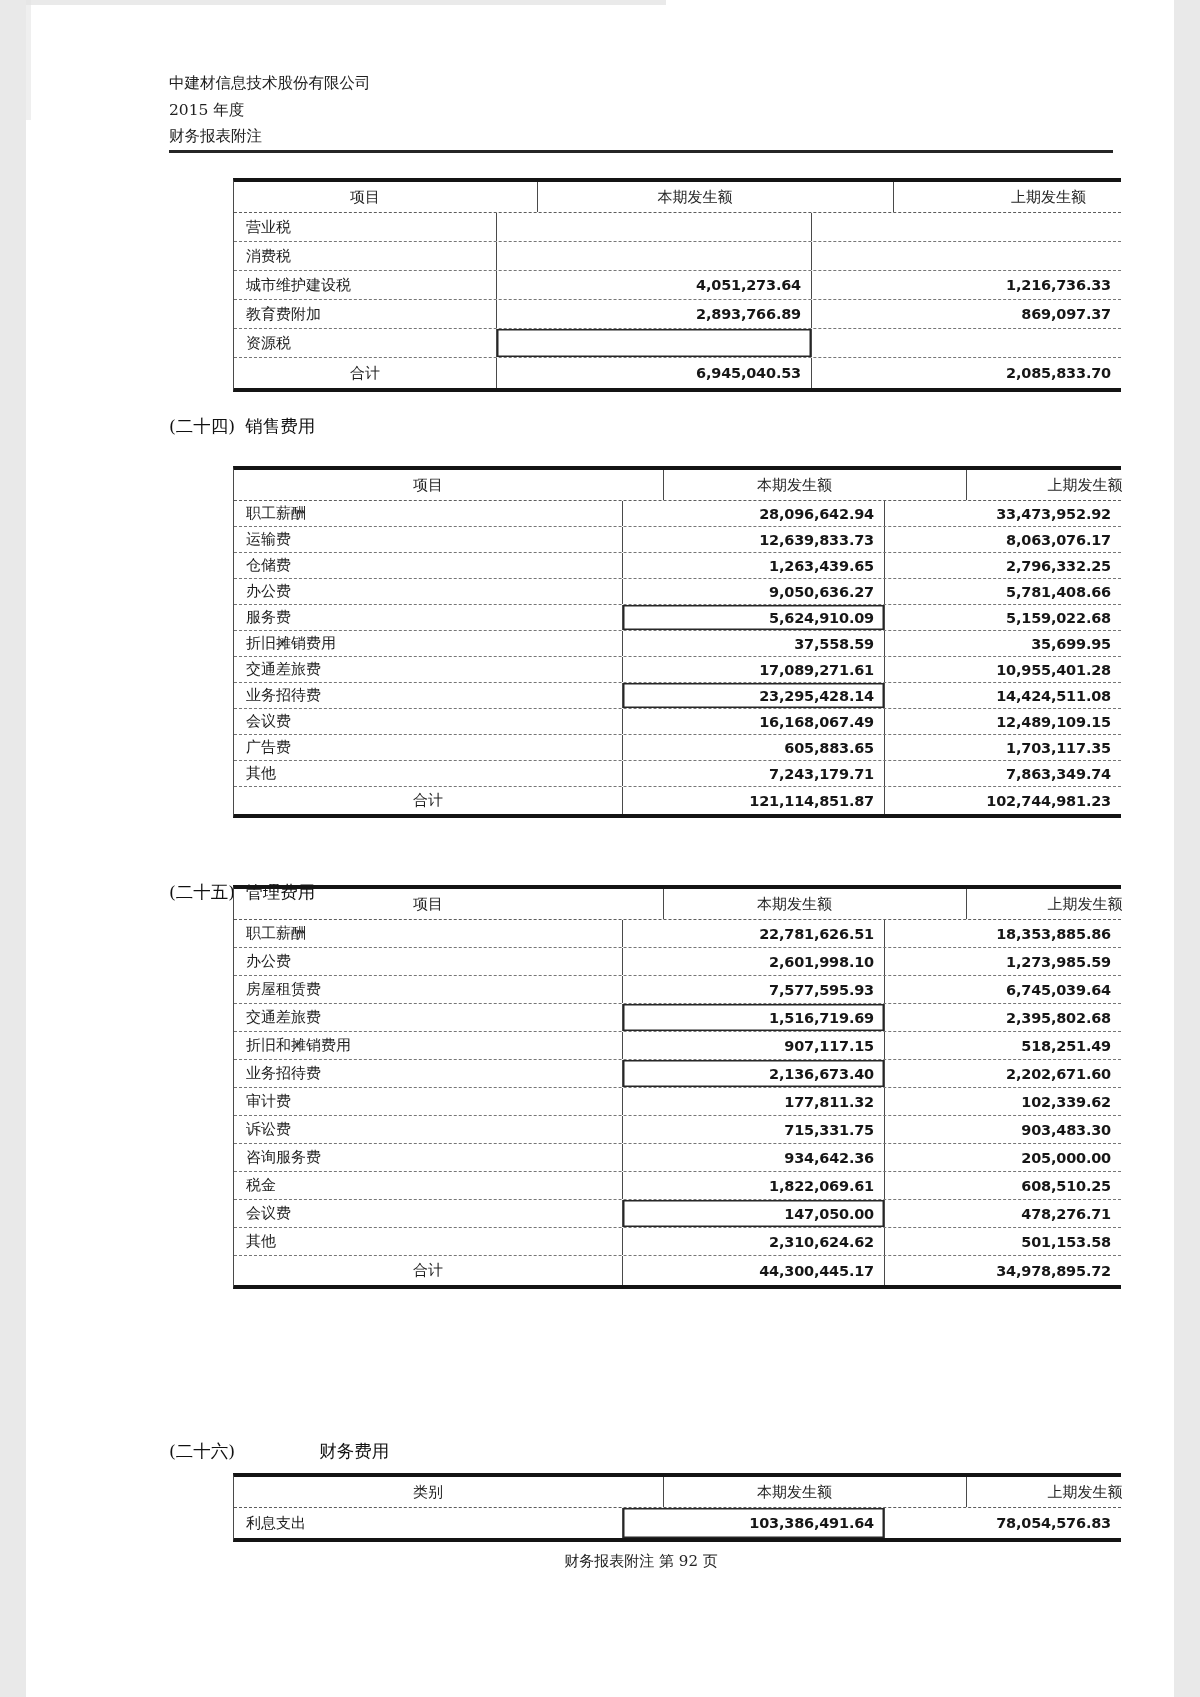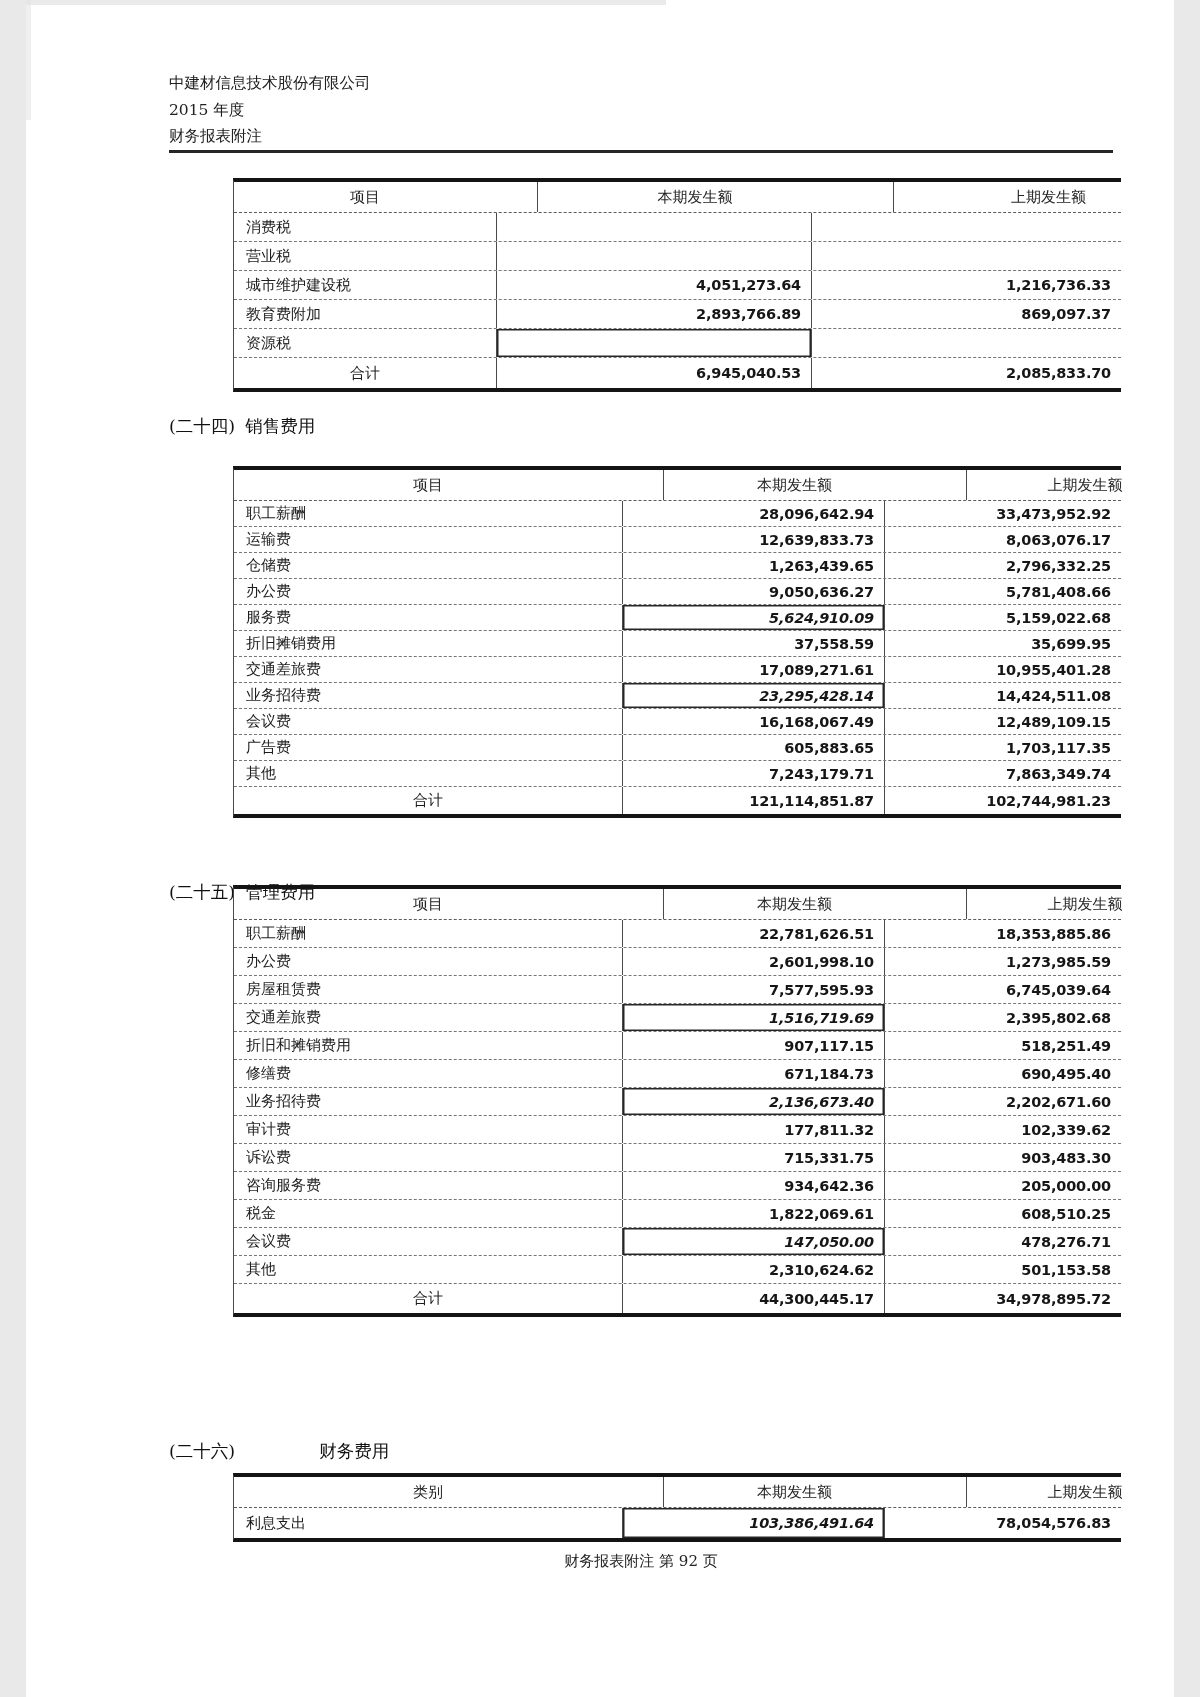--- a/index.html
+++ b/index.html
@@ -31,21 +31,21 @@
   .tbl .head-row{height:30px;border-bottom:1px dashed #5c5c5c;gap:41px;}
 
   .cell{height:100%;display:flex;align-items:center;min-width:0;}
   .cell + .cell{border-left:1px solid #4a4a4a;}
   .c-head{justify-content:center;font-size:15px;color:#242424;}
   .c-label{padding-left:12px;font-size:15px;color:#1d1d1d;white-space:nowrap;}
   .c-total{justify-content:center;font-size:15px;color:#1d1d1d;}
   .c-num{justify-content:flex-end;padding-right:10px;
          font-family:"DejaVu Sans","Liberation Sans",sans-serif;
          font-size:14.5px;font-weight:600;letter-spacing:-0.2px;color:#161616;white-space:nowrap;}
-  .boxed{box-shadow:inset 0 0 0 1.5px #272727;font-style:italic;}
+  .boxed{box-shadow:inset 0 0 0 1.5px #272727;}
 
   .page-footer{position:absolute;top:1552px;left:143px;width:944px;text-align:center;
                font-size:15px;color:#232323;}
 </style>
 </head>
 <body>
 
 <div class="page">
   <div class="scan-edge-top"></div>
   <div class="scan-edge-left"></div>
@@ -57,26 +57,26 @@
   </div>
   <div class="header-rule"></div>
 
   <div class="tbl t1">
     <div class="row head-row">
       <div class="cell c-head">项目</div>
       <div class="cell c-head">本期发生额</div>
       <div class="cell c-head">上期发生额</div>
     </div>
     <div class="row">
+      <div class="cell c-label">营业税</div>
+      <div class="cell c-num"></div>
+      <div class="cell c-num"></div>
+    </div>
+    <div class="row">
       <div class="cell c-label">消费税</div>
-      <div class="cell c-num"></div>
-      <div class="cell c-num"></div>
-    </div>
-    <div class="row">
-      <div class="cell c-label">营业税</div>
       <div class="cell c-num"></div>
       <div class="cell c-num"></div>
     </div>
     <div class="row">
       <div class="cell c-label">城市维护建设税</div>
       <div class="cell c-num">4,051,273.64</div>
       <div class="cell c-num">1,216,736.33</div>
     </div>
     <div class="row">
       <div class="cell c-label">教育费附加</div>
@@ -194,25 +194,20 @@
       <div class="cell c-label">交通差旅费</div>
       <div class="cell c-num boxed">1,516,719.69</div>
       <div class="cell c-num">2,395,802.68</div>
     </div>
     <div class="row">
       <div class="cell c-label">折旧和摊销费用</div>
       <div class="cell c-num">907,117.15</div>
       <div class="cell c-num">518,251.49</div>
     </div>
     <div class="row">
-      <div class="cell c-label">修缮费</div>
-      <div class="cell c-num">671,184.73</div>
-      <div class="cell c-num">690,495.40</div>
-    </div>
-    <div class="row">
       <div class="cell c-label">业务招待费</div>
       <div class="cell c-num boxed">2,136,673.40</div>
       <div class="cell c-num">2,202,671.60</div>
     </div>
     <div class="row">
       <div class="cell c-label">审计费</div>
       <div class="cell c-num">177,811.32</div>
       <div class="cell c-num">102,339.62</div>
     </div>
     <div class="row">

